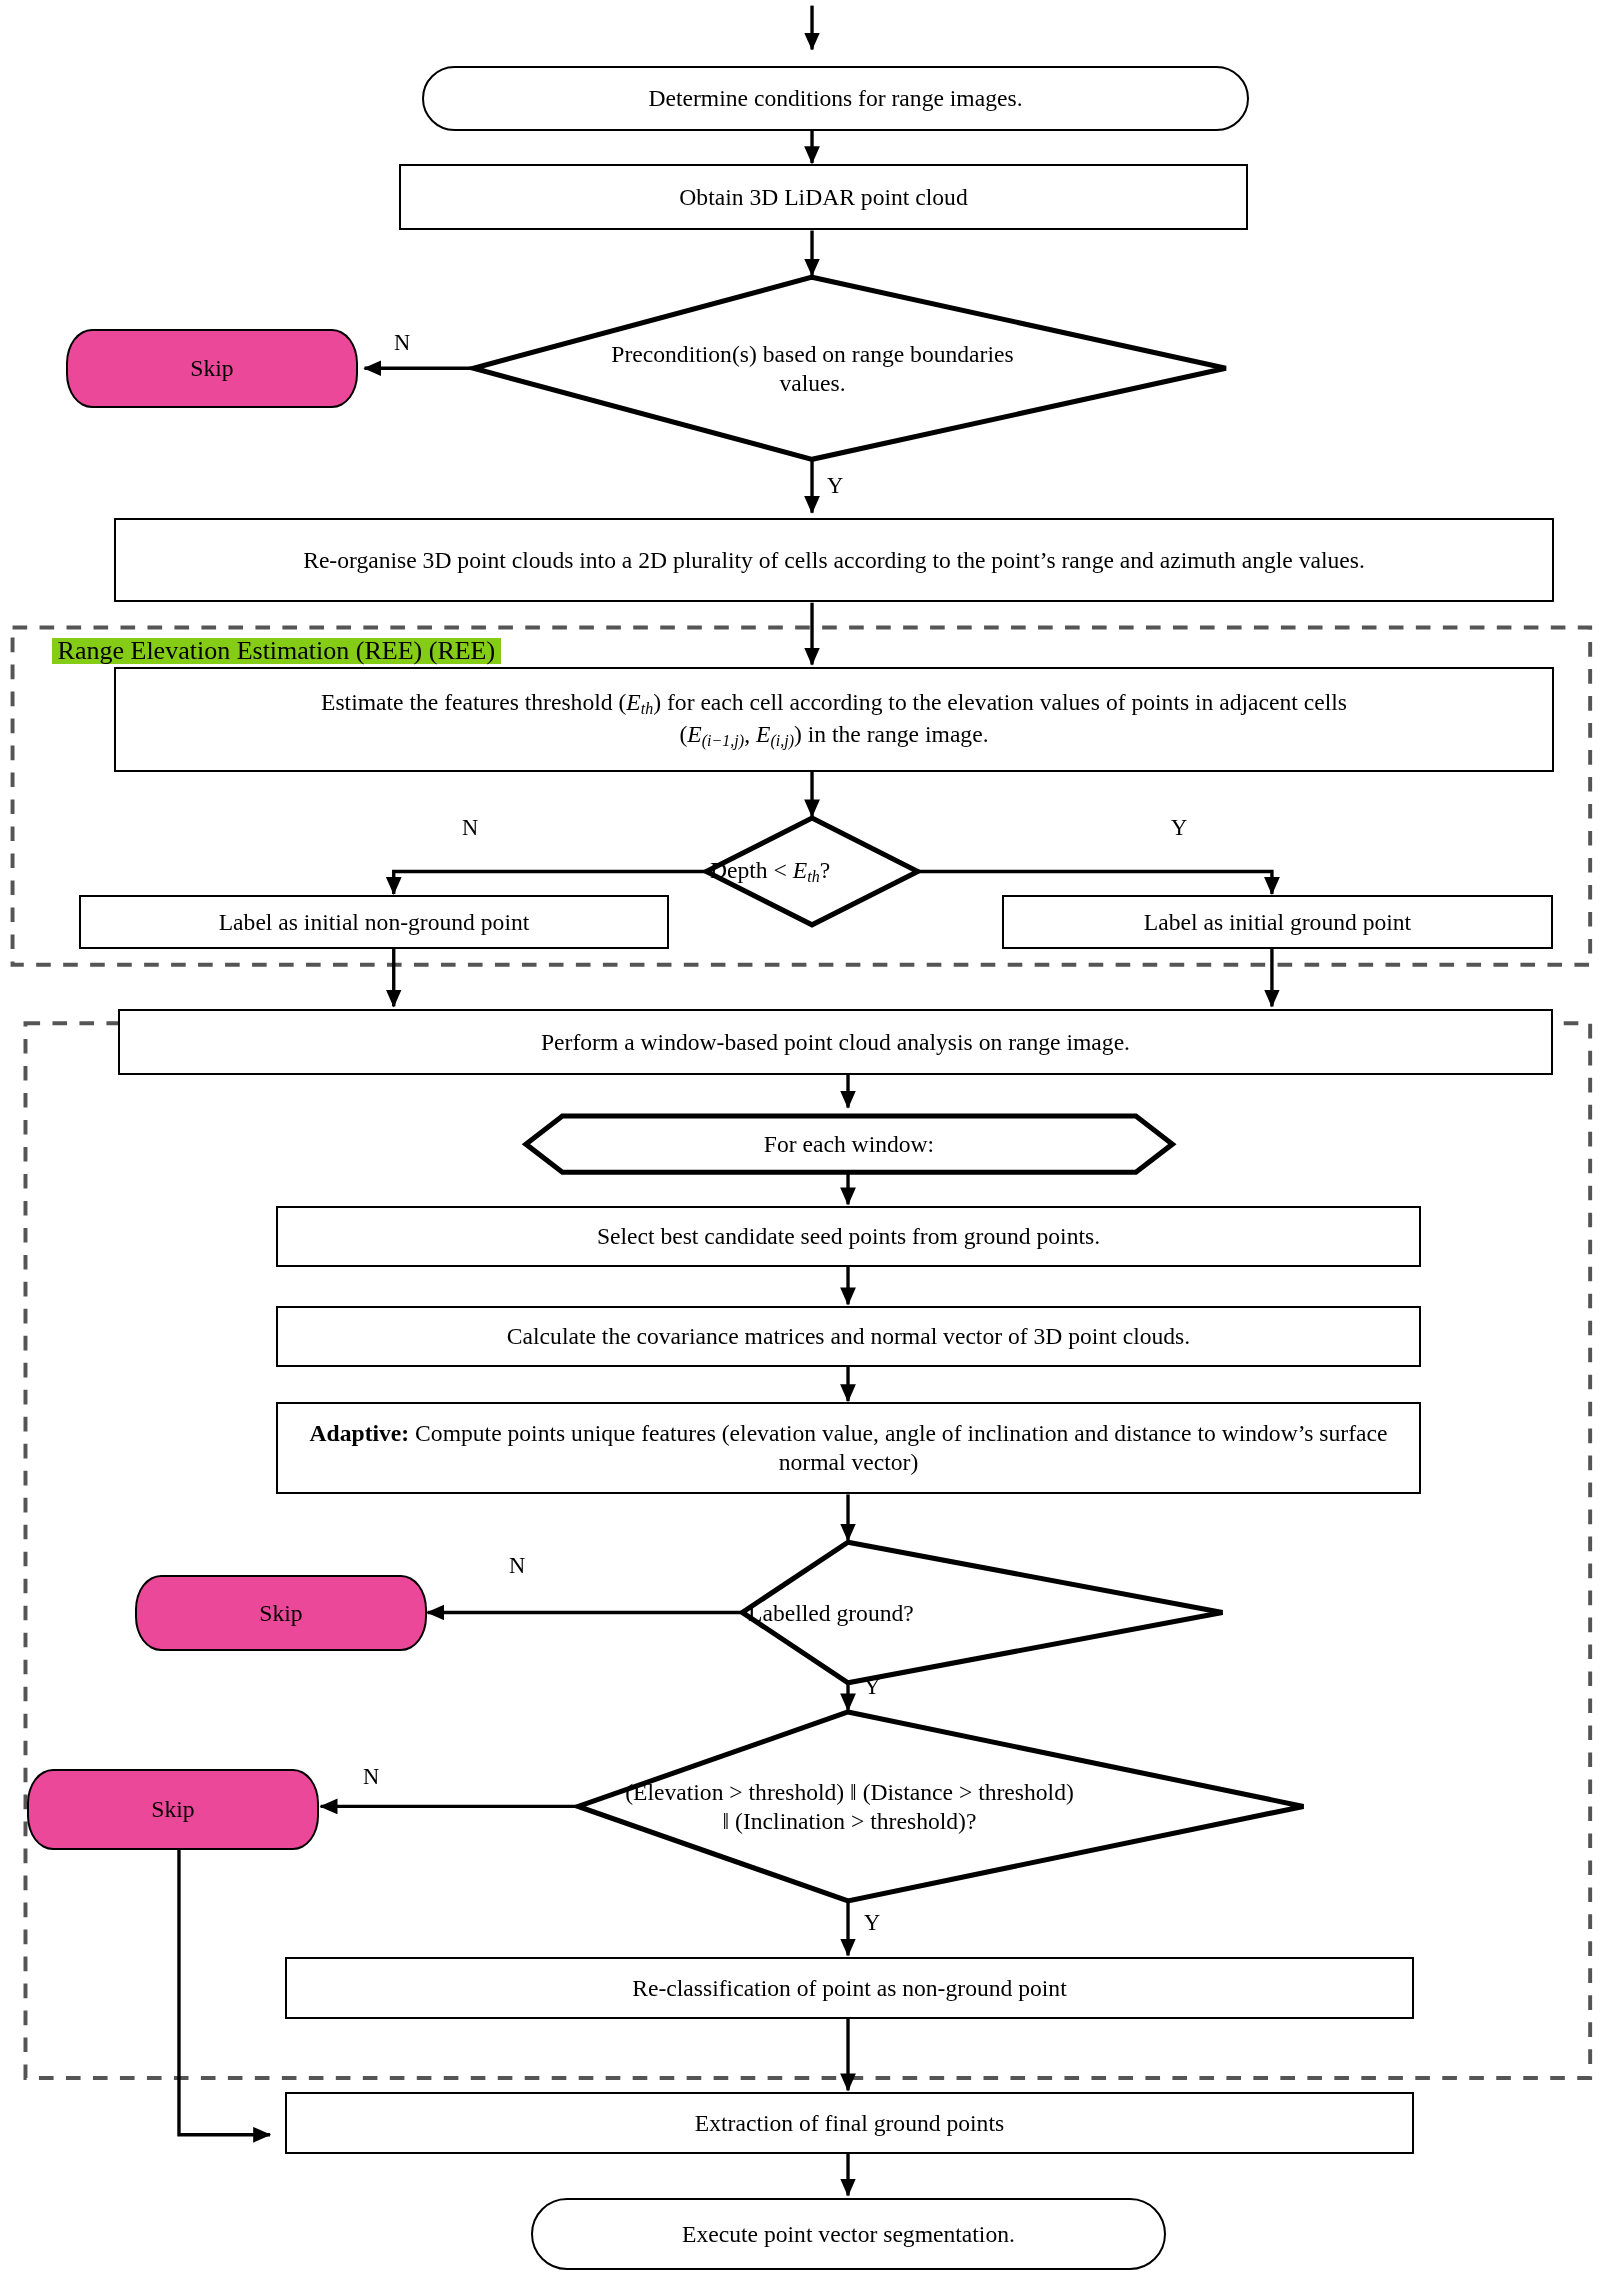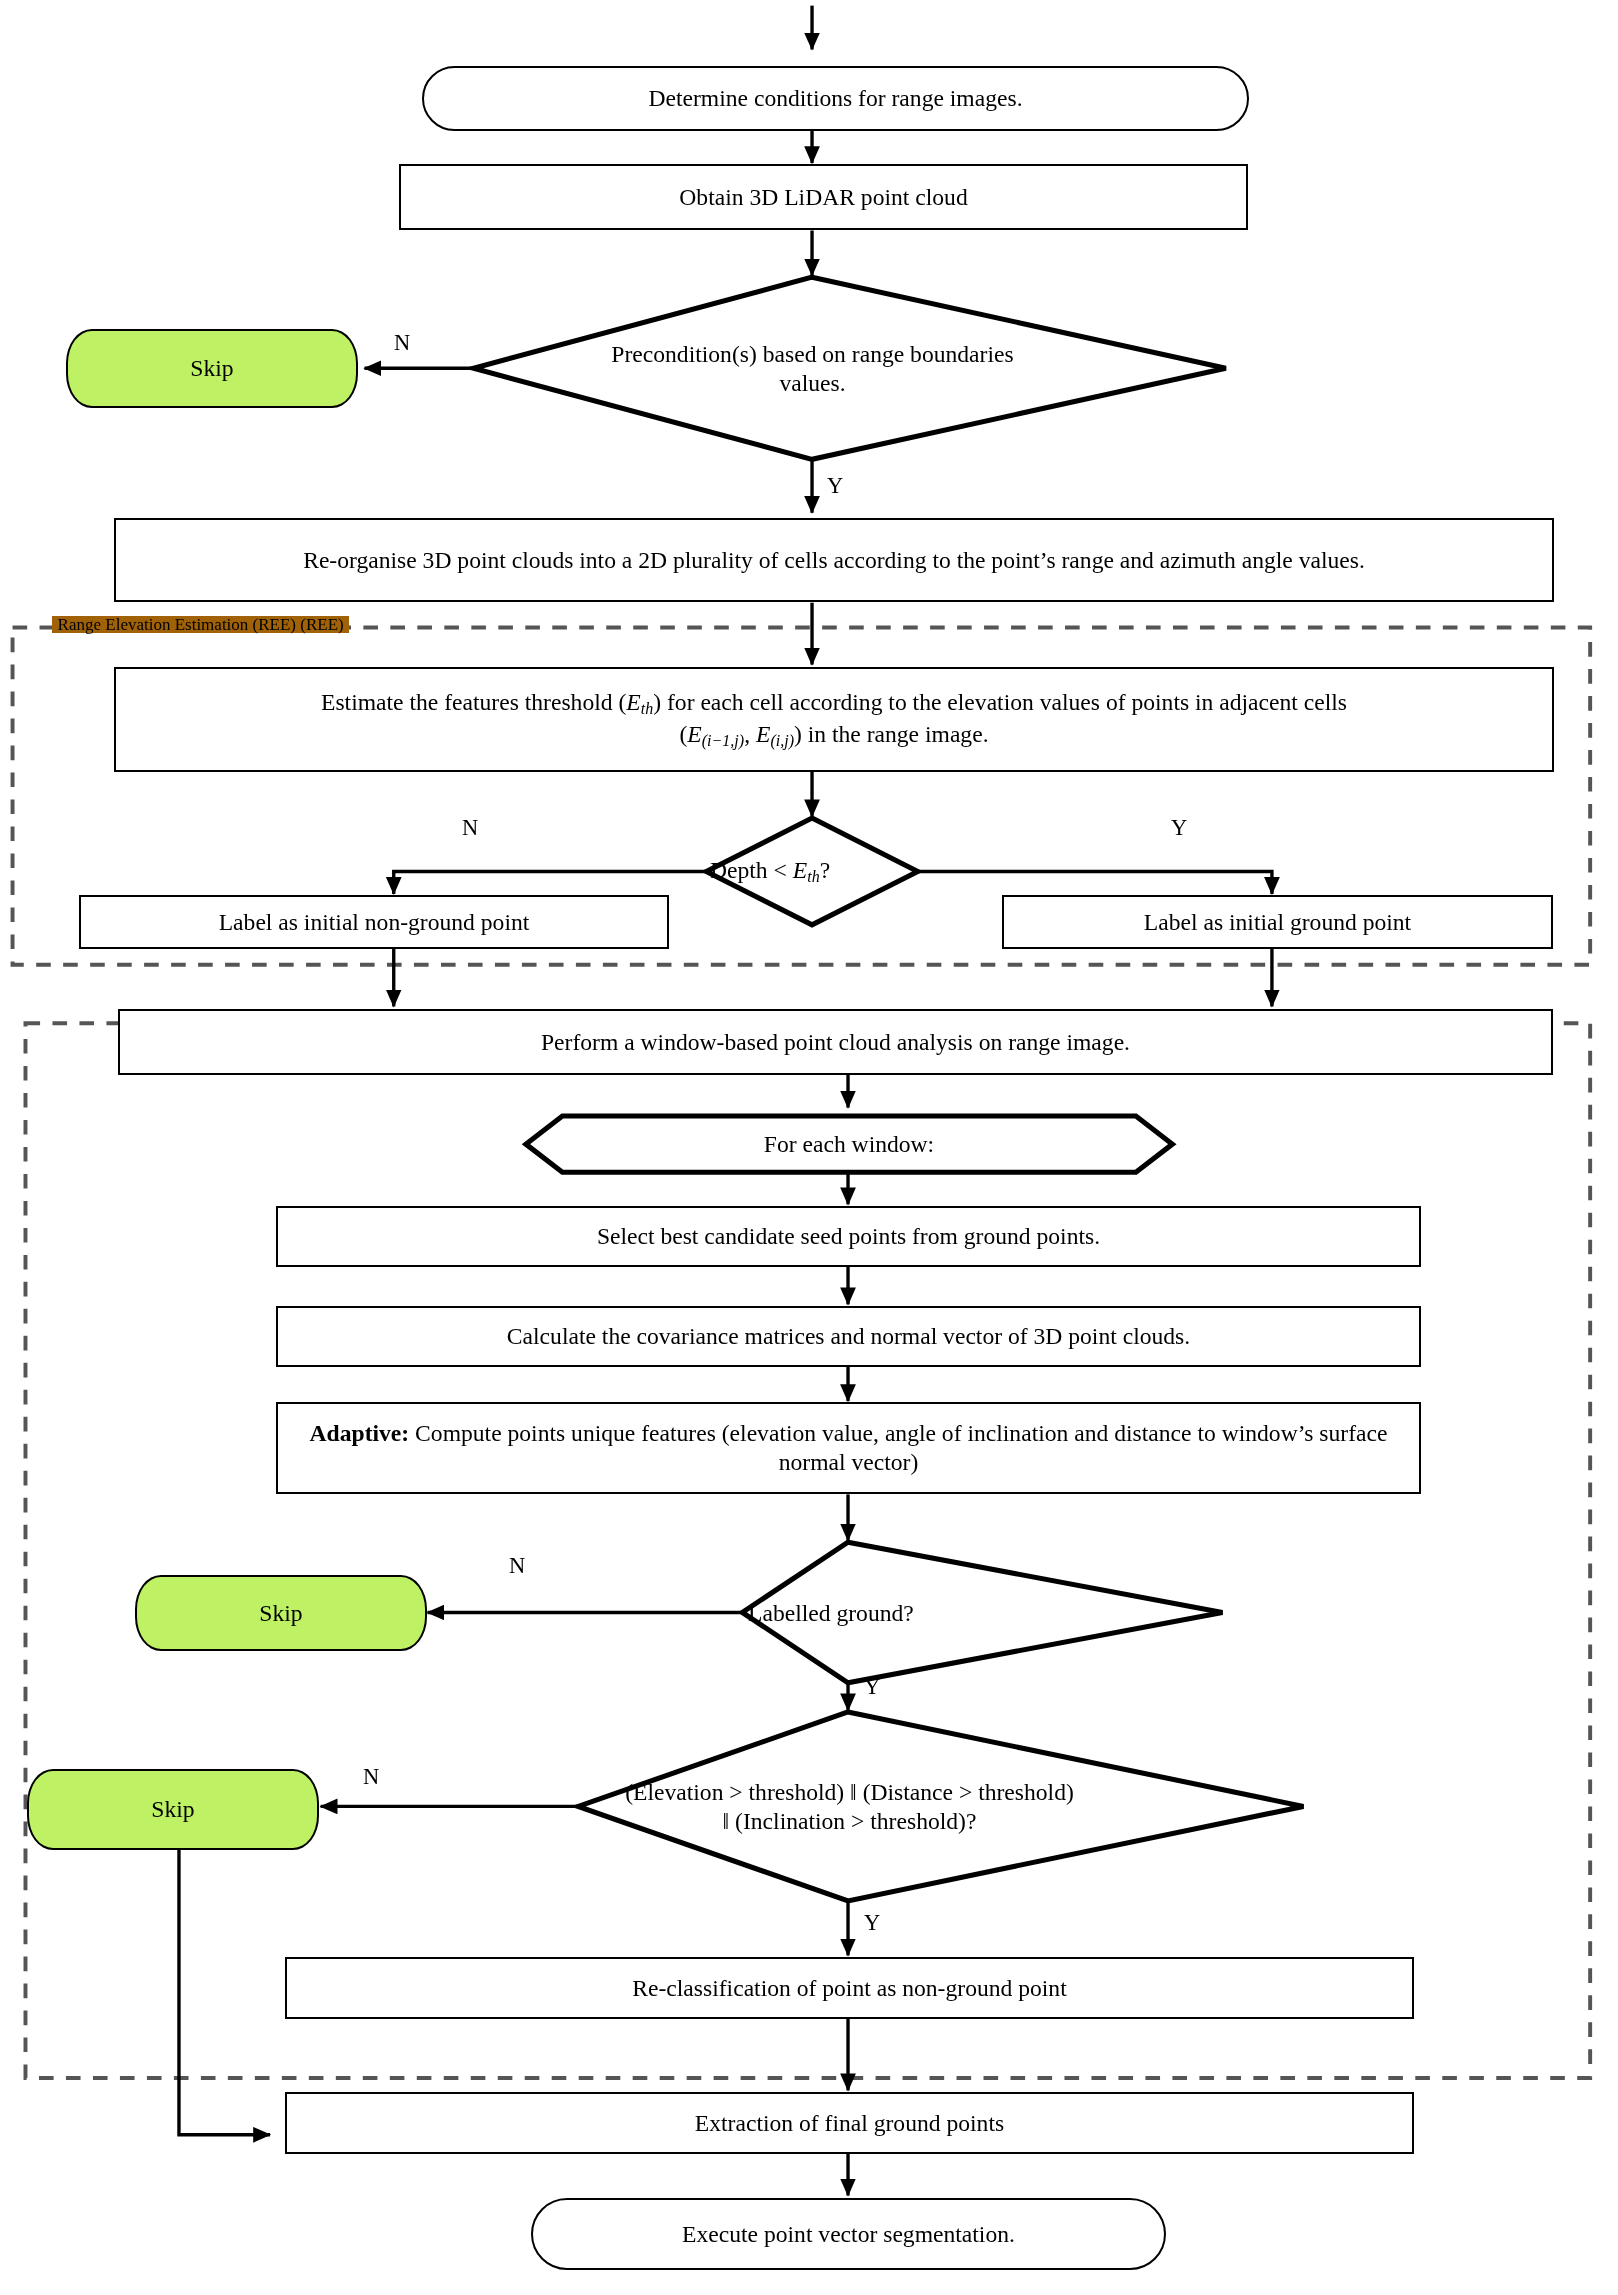--- a/index.html
+++ b/index.html
@@ -5,27 +5,27 @@
   html,body{margin:0;padding:0;background:#ffffff;}
   body{width:1619px;height:2295px;overflow:hidden;
        font-family:"Liberation Serif","DejaVu Serif",serif;color:#000;}
   #stage{position:relative;width:1619px;height:2295px;}
   svg.layer{position:absolute;left:0;top:0;width:1619px;height:2295px;}
   .node{position:absolute;display:flex;align-items:center;justify-content:center;
         box-sizing:border-box;text-align:center;line-height:1.22;}
   .node .txt{padding:0 7.9px;display:block;width:100%;}
   .proc{border:2.8px solid #000;background:#fff;}
   .term{border:2.8px solid #000;background:#fff;border-radius:5623px;}
-  .skip{border:2.8px solid #000;background:#bef264;border-radius:26px/34px;}
+  .skip{border:2.8px solid #000;background:#ec4899;border-radius:26px/34px;}
   .diamond-lbl{position:absolute;display:flex;align-items:center;justify-content:flex-start;
         text-align:center;line-height:1.22;box-sizing:border-box;}
   .hexlbl{position:absolute;display:flex;align-items:center;justify-content:center;
         text-align:center;line-height:1.22;}
   .edgelbl{position:absolute;font-size:22.5px;line-height:1;}
-  .grouplbl{position:absolute;font-size:17px;line-height:1;background:#a16207;padding:0 5.6px;}
+  .grouplbl{position:absolute;font-size:26px;line-height:1;background:#84cc16;padding:0 5.6px;margin-top:22px;}
   .f42{font-size:23.6px;}
   .bold{font-weight:bold;}
   .sub{font-size:0.68em;vertical-align:-0.28em;}
   .ital{font-style:italic;}
 </style>
 </head>
 <body>
 
 <div id="stage">
 

